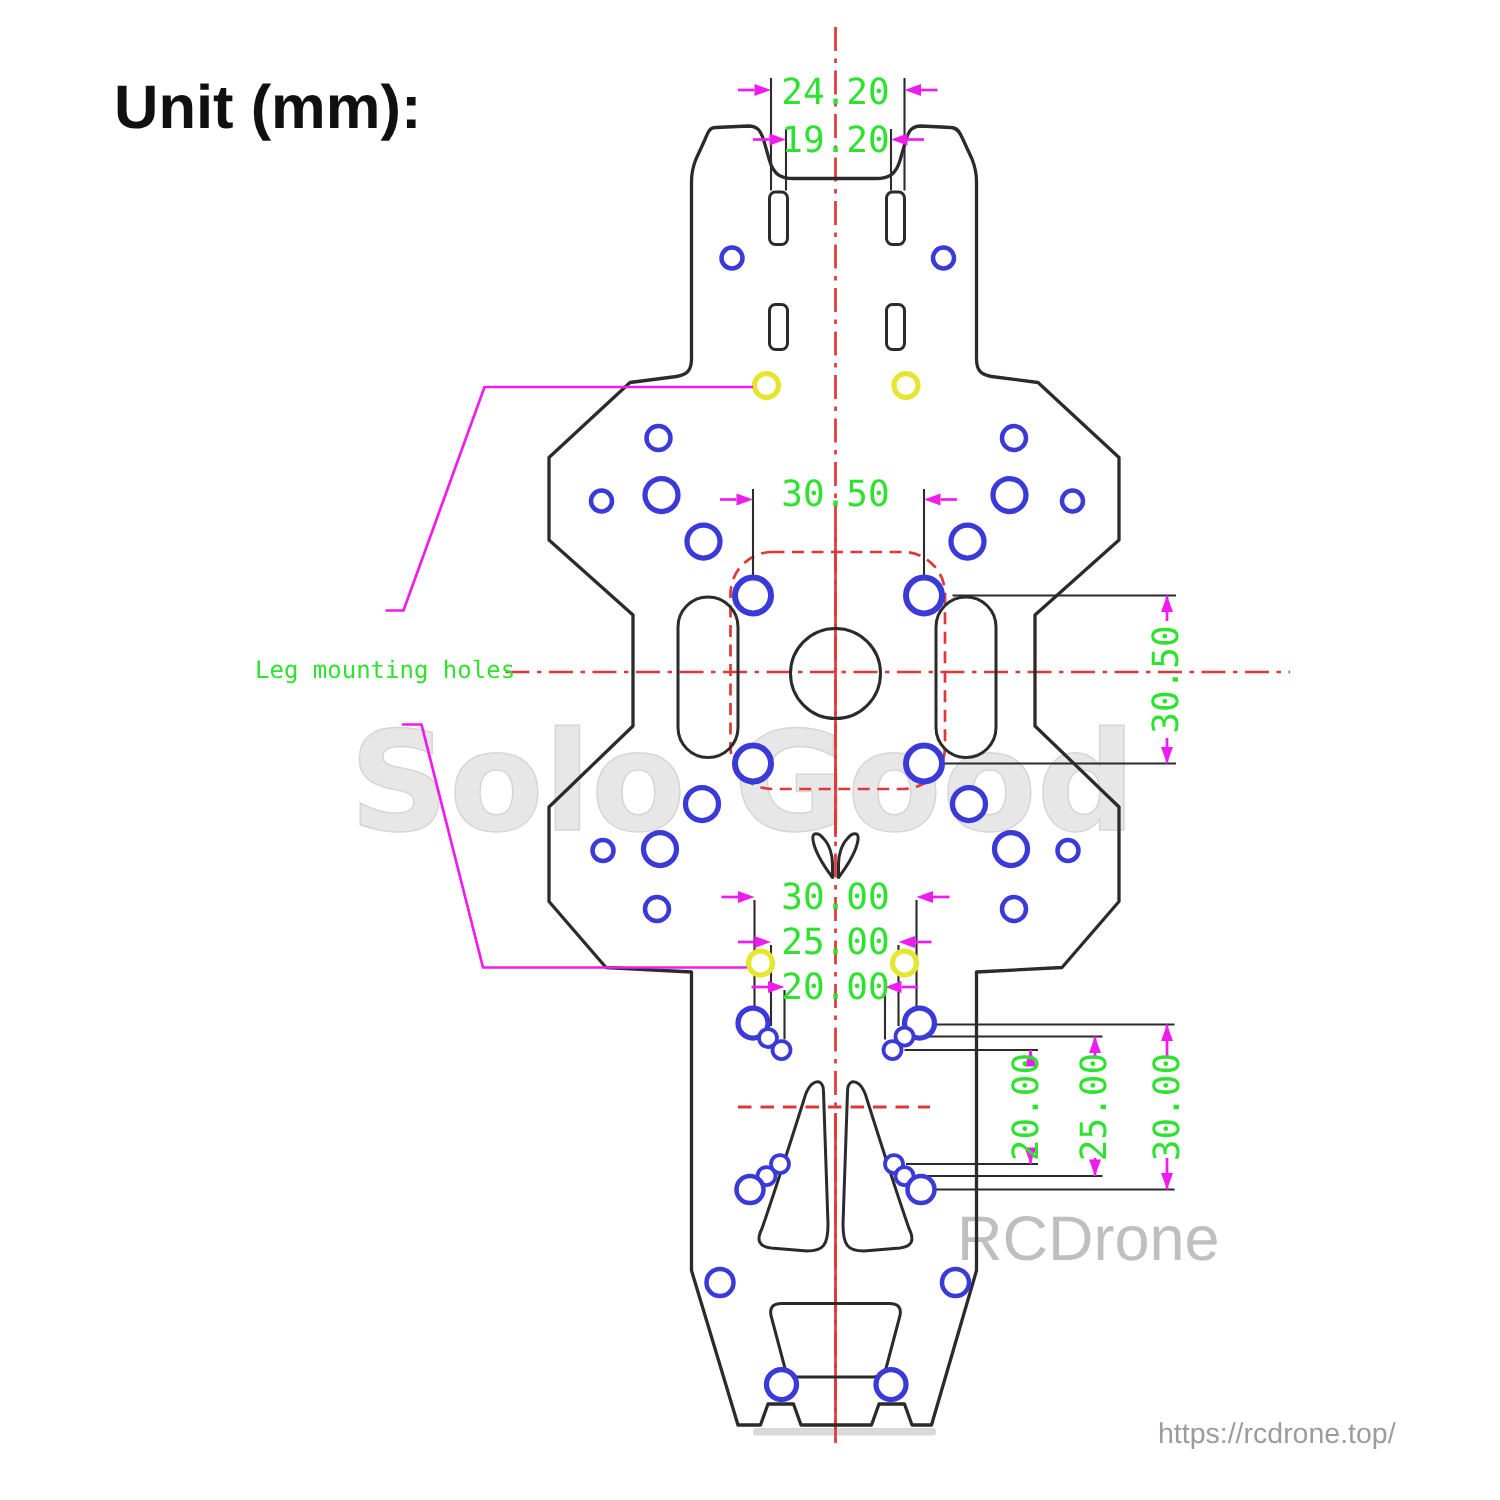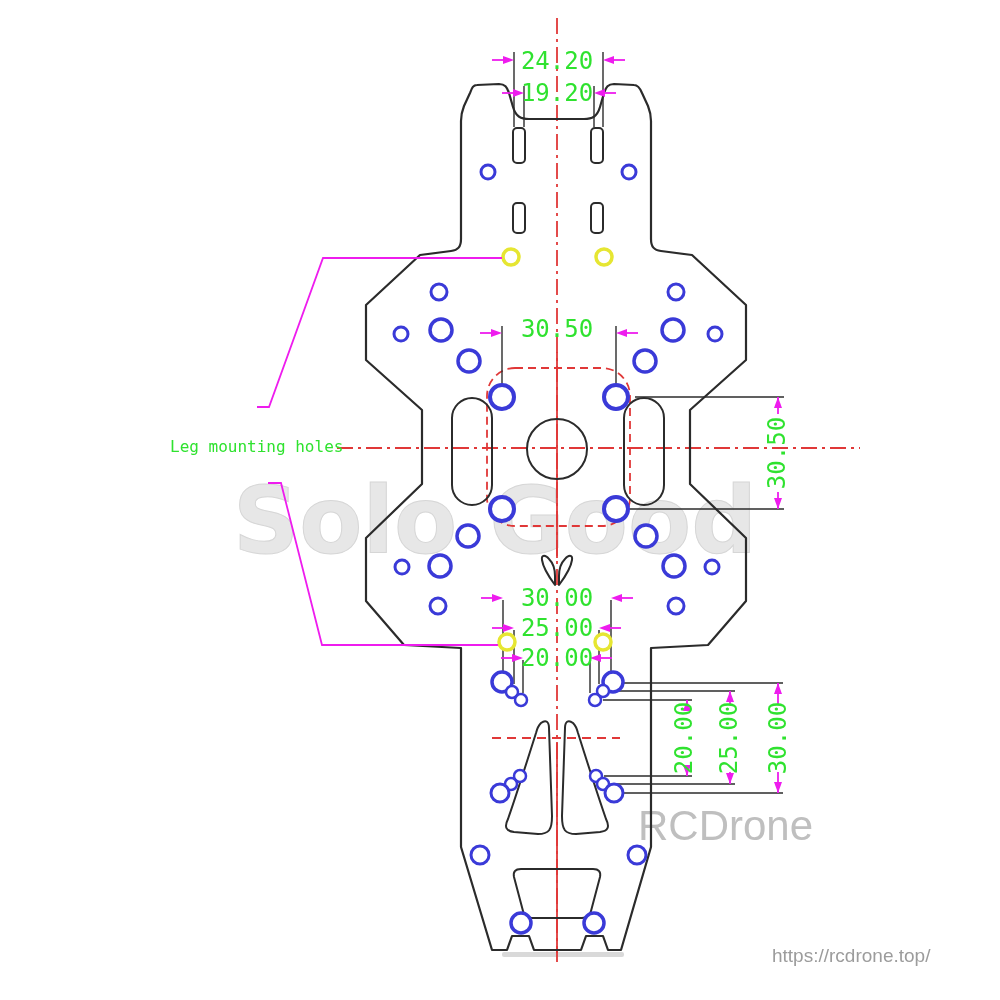--- a/index.html
+++ b/index.html
@@ -19,20 +19,21 @@
   .red{stroke:#e03838;fill:none;}
   .mag{stroke:#ee1cee;stroke-width:1.8;fill:none;}
   .magf{fill:#ee1cee;stroke:none;}
   .holeb{fill:#ffffff;stroke:#3a3ad8;}
   .holey{fill:#ffffff;stroke:#e6e632;}
 </style>
 </head>
 <body>
 
 <div class="canvas">
+  <div class="unit-label">Unit (mm):</div>
 
   <svg width="1000" height="1000" viewBox="0 0 1000 1000">
 
     <text class="wm" x="233" y="553">Solo Good</text>
     <text class="brand" x="638" y="840">RCDrone</text>
     <text class="url" x="772" y="962">https://rcdrone.top/</text>
 
     <rect x="502" y="952" width="122" height="5" rx="2" fill="#c9c9c9" opacity="0.7"></rect>
 
     <g>

